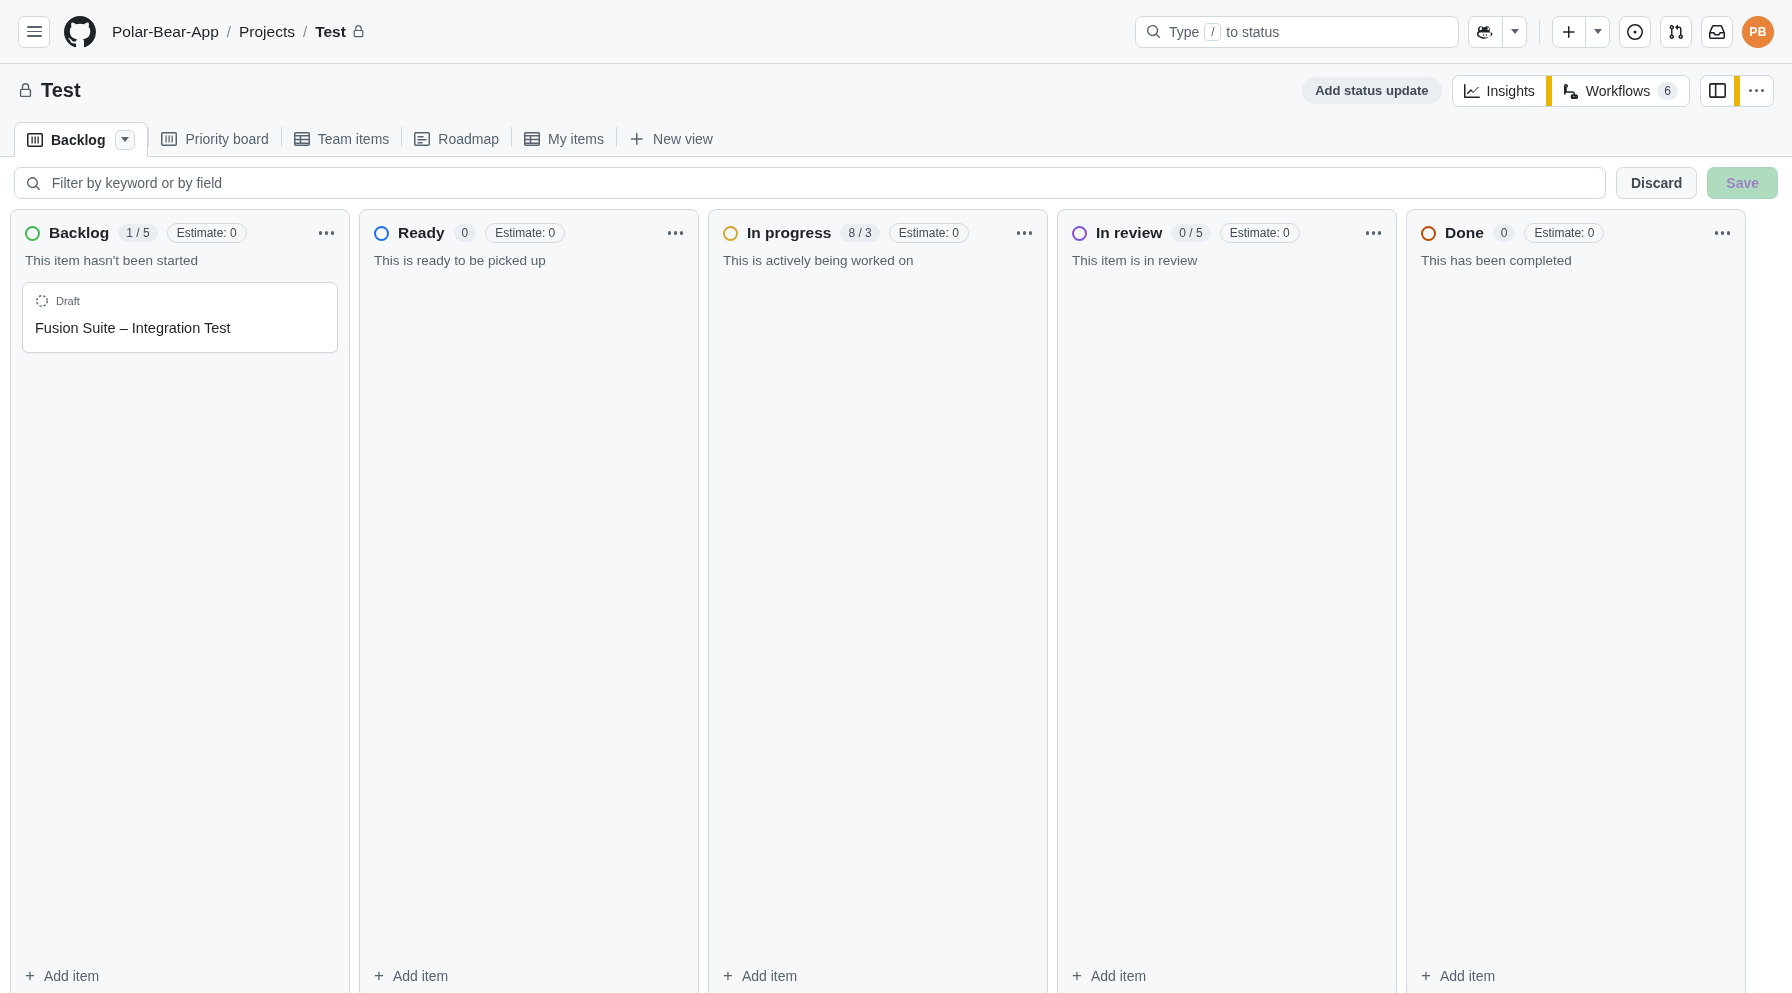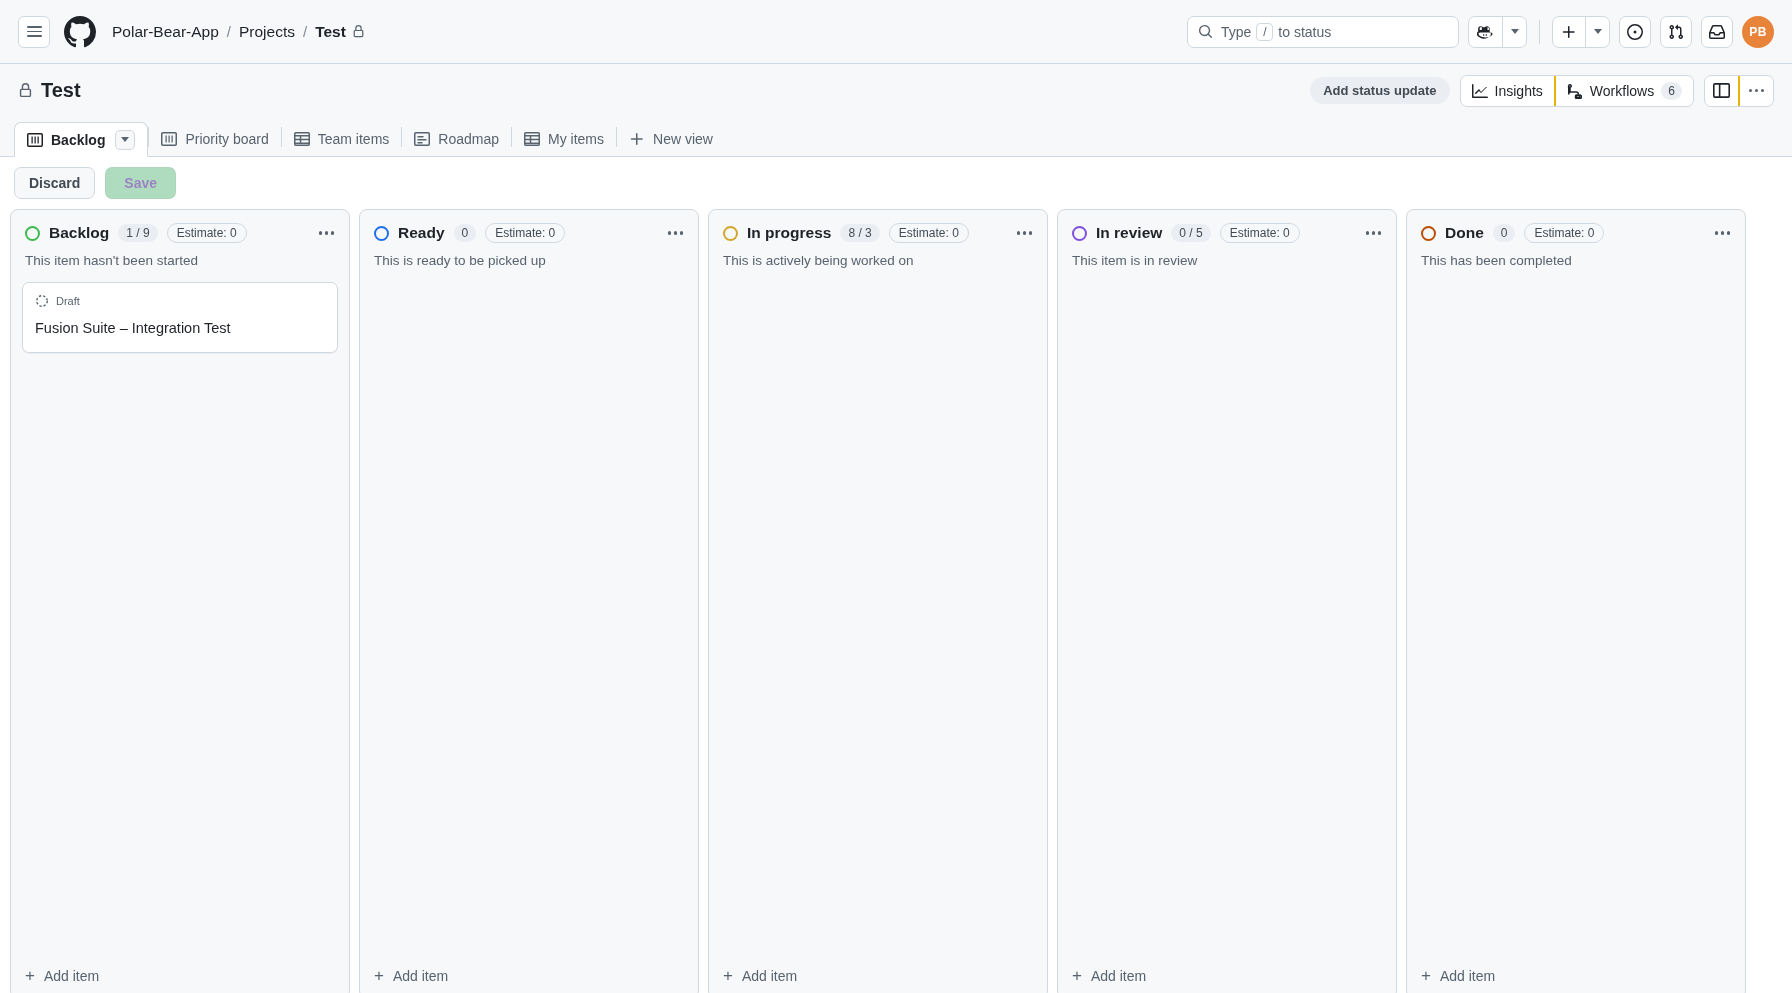--- a/index.html
+++ b/index.html
@@ -30,21 +30,21 @@
   }
   .hamburger span { display: block; width: 15px; height: 1.6px; background: #59636e; border-radius: 2px; }
   .gh-mark { width: 32px; height: 32px; margin-right: 16px; flex: none; }
   .breadcrumb { display: flex; align-items: center; font-size: 15.5px; gap: 8px; }
   .bc-link { color: #1f2328; text-decoration: none; cursor: pointer; }
   .bc-sep { color: #818b98; font-size: 15px; }
   .bc-current { font-weight: 700; color: #1f2328; display: flex; align-items: center; gap: 6px; cursor: pointer;}
 
   .header-right { margin-left: auto; display: flex; align-items: center; gap: 9px; }
   .search-box {
-    width: 272px; height: 32px; border: 1px solid #d1d9e0; border-radius: 7px;
+    width: 324px; height: 32px; border: 1px solid #d1d9e0; border-radius: 7px;
     background: #ffffff; display: flex; align-items: center; padding: 0 10px;
     gap: 8px; cursor: pointer;
   }
   .search-text { font-size: 14px; color: #59636e; display: flex; align-items: center; gap: 5px; white-space: nowrap; }
   .key-badge {
     border: 1px solid #d1d9e0; border-radius: 4px; min-width: 17px; height: 18px;
     display: inline-flex; align-items: center; justify-content: center;
     font-size: 12px; color: #59636e; padding: 0 3px; line-height: 1;
   }
 
@@ -73,21 +73,21 @@
   .proj-right { margin-left: auto; display: flex; align-items: center; gap: 10px; }
   .status-pill {
     background: #eaeef2; color: #424a53; font-size: 13px; font-weight: 600;
     border-radius: 999px; padding: 6px 13px; cursor: pointer; white-space: nowrap;
   }
   .seg-group { display: flex; align-items: stretch; border: 1px solid #d1d9e0; border-radius: 7px; background: #ffffff; overflow: hidden; }
   .seg {
     display: flex; align-items: center; gap: 7px; padding: 0 11px; height: 30px;
     font-size: 14px; color: #1f2328; cursor: pointer; white-space: nowrap;
   }
-  .seg + .seg { border-left: 2px solid #eab308; text-align: right; }
+  .seg + .seg { border-left: 6px solid #eab308; text-align: right; }
   .count-badge {
     background: #eaeef2; color: #424a53; border-radius: 999px; font-size: 12px;
     font-weight: 500; padding: 1px 7px; line-height: 16px;
   }
   .dots { display: flex; align-items: center; gap: 2.5px; }
   .dots i { width: 3.4px; height: 3.4px; border-radius: 50%; background: #59636e; display: block; }
 
   
   .tabs-row {
     height: 40px; display: flex; align-items: flex-end; padding: 0 14px;
@@ -337,31 +337,37 @@
     <div class="tab-div"></div>
     <div class="tab">
       <svg width="16" height="16" viewBox="0 0 16 16" fill="#59636e">
         <path d="M7.75 2a.75.75 0 0 1 .75.75v4.5h4.5a.75.75 0 0 1 0 1.5h-4.5v4.5a.75.75 0 0 1-1.5 0v-4.5h-4.5a.75.75 0 0 1 0-1.5h4.5v-4.5A.75.75 0 0 1 7.75 2Z"></path>
       </svg>
       <span>New view</span>
     </div>
   </div>
 
 <div class="filter-row">
+  <div class="filter-input">
+    <svg width="15" height="15" viewBox="0 0 16 16" fill="#59636e">
+      <path d="M10.68 11.74a6 6 0 0 1-7.922-8.982 6 6 0 0 1 8.982 7.922l3.04 3.04a.749.749 0 0 1-.326 1.275.749.749 0 0 1-.734-.215ZM11.5 7a4.5 4.5 0 1 0-9 0 4.5 4.5 0 0 0 9 0Z"></path>
+    </svg>
+    <input type="text" placeholder="Filter by keyword or by field" style="">
+  </div>
   <div class="btn-discard">Discard</div>
   <div class="btn-save" id="save-btn" style="background: rgb(111, 192, 138);">Save</div>
 </div>
 
 <div class="board" id="board">
     <div class="column">
       <div class="col-head">
         <div class="col-title-row">
           <span class="status-dot" style="border-color:#3FB950"></span>
           <span class="col-name">Backlog</span>
-          <span class="col-count">1 / 9</span>
+          <span class="col-count">1 / 5</span>
           <span class="col-estimate">Estimate: 0</span>
           <span class="col-dots">
             <span class="dots">
               <i></i>
               <i></i>
               <i></i>
             </span>
           </span>
         </div>
         <div class="col-desc">This item hasn't been started</div>

